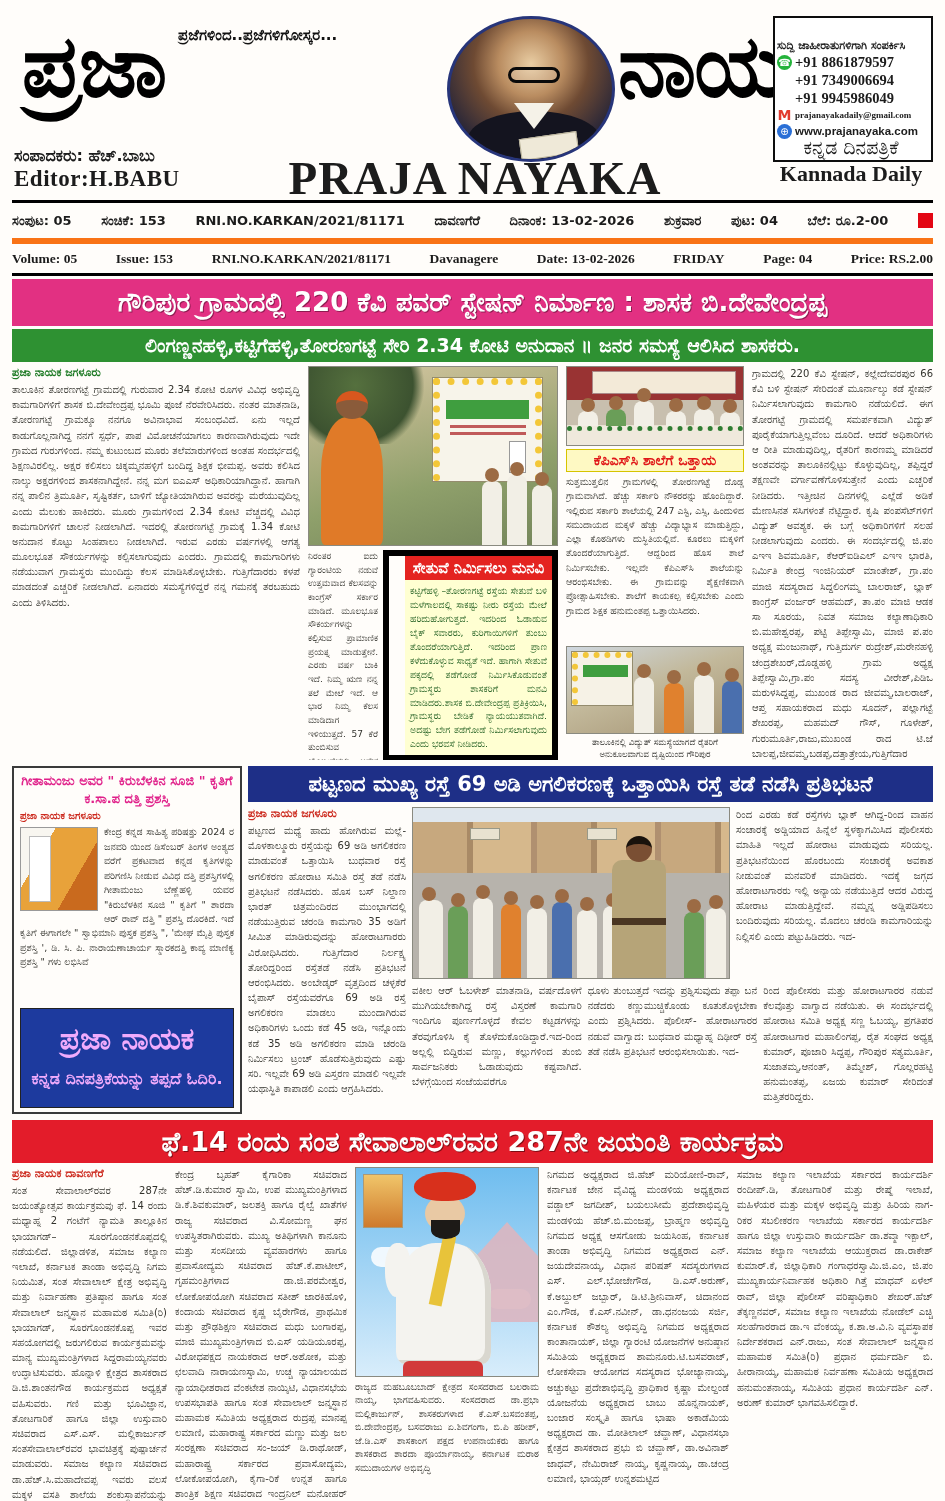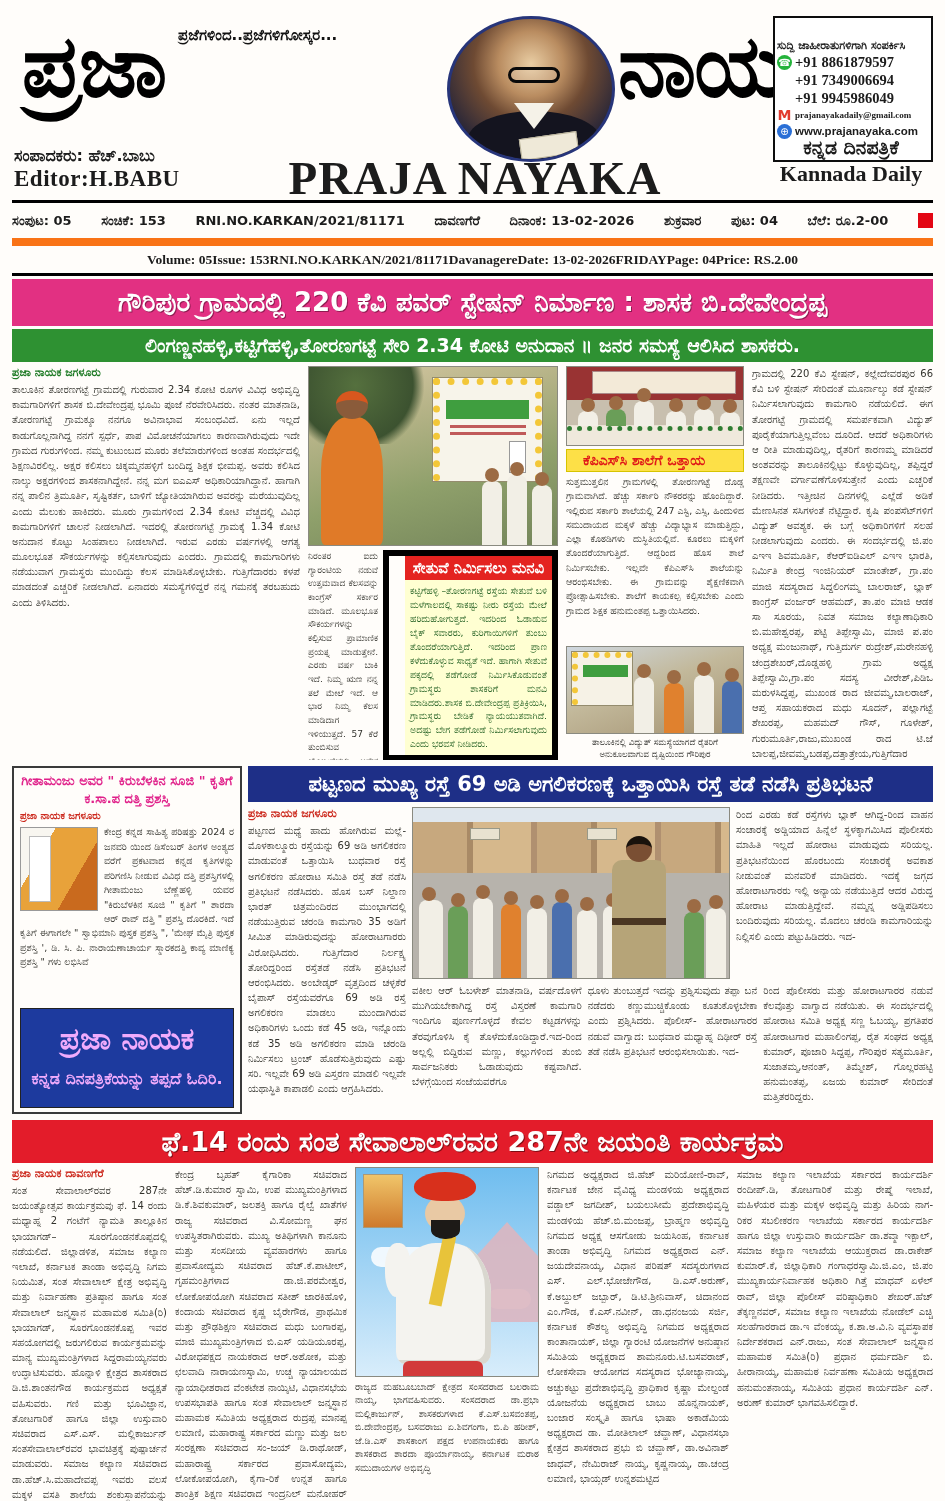--- a/index.html
+++ b/index.html
@@ -32,26 +32,26 @@
   .ic-gl { background:#2a6fd6; }
   .contact-email { font-family:"Liberation Serif", serif; font-weight:bold; font-size:9px; }
   .contact-web { font-family:Liberation Sans, sans-serif; font-weight:bold; font-size:11.5px; }
   .editor-block { position:absolute; left:14px; top:146px; line-height:1.2; }
   .editor-kn { font-size:16px; font-weight:bold; }
   .editor-en { font-family:"Liberation Serif", serif; font-size:23px; font-weight:bold; letter-spacing:0.5px; }
   .title-en-block { position:absolute; left:205px; top:130px; width:540px; text-align:center; }
   .title-en { font-family:"Liberation Serif", serif; font-size:47px; font-weight:bold; line-height:1.05; letter-spacing:1px;margin-top:24px; }
   .prno { font-family:"Liberation Serif", serif; font-size:14.5px; font-weight:bold; }
   .daily-block { position:absolute; right:10px; top:136px; width:168px; text-align:center; line-height:1.25; }
-  .daily-kn { font-size:19px; font-weight:bold; }
+  .daily-kn { font-size:19px; font-weight:normal; }
   .daily-en { font-family:Liberation Serif, serif; font-size:22px; font-weight:bold; }
   
   .infobar { margin:0 12px; border-top:3px solid #000; border-bottom:3px solid #000; }
   .infobar-row { display:flex; justify-content:space-between; align-items:center; height:35px; font-weight:bold; font-size:13px; white-space:nowrap; }
-  .infobar-row.en { border-top:8px solid #f97316; font-family:"Liberation Serif", serif; font-size:13.5px;justify-content:center; }
+  .infobar-row.en { border-top:6px solid #f97316; font-family:"Liberation Serif", serif; font-size:13.5px; }
   .red-mark { width:15px; height:15px; background:#e30613; flex:0 0 auto; }
   
   .band { margin:3px 12px 0; display:flex; align-items:center; justify-content:center; color:#fff; font-weight:bold; text-align:center; overflow:hidden; }
   .band-magenta { height:47px; font-size:26px; background:#e23082; text-shadow:1px 1px 0 #8d1b50; }
   .band-green { height:33px; font-size:19px; background:#2e9132; }
   .band-blue { height:36px; font-size:21px; background:#1e2f87; flex:0 0 auto; }
   .band-red { height:43px; font-size:27px; background:#e31c2a; text-shadow:1px 1px 0 #7e0d14; }
   
   .kn-body { font-size:10px; line-height:1.52; text-align:justify; color:#32322c; overflow:hidden; }
   .byline { font-weight:bold; font-size:11px; margin-bottom:3px; }
@@ -64,21 +64,21 @@
   .s1-c3 { width:178px; display:flex; flex-direction:column; }
   .s1-c4 { flex:1; display:flex; flex-direction:column; }
   .fill { flex:1; overflow:hidden; }
   .c2-bottom { display:flex; gap:5px; margin-top:4px; flex:1; overflow:hidden; }
   .c2-narrow { width:70px; font-size:9px; }
   .c2-right { flex:1; display:flex; flex-direction:column; overflow:hidden; }
   .manavi-box { border:6px solid #000000;padding-left:16px; }
   .manavi-head { background:#e42320; color:#fff; font-weight:bold; font-size:15px; text-align:center; padding:3px 0; }
   .manavi-body { background:#ffffd2; color:#1e5c1e; font-size:9.3px; line-height:1.5; padding:4px 5px; text-align:justify; }
   .manavi-after { margin-top:3px; flex:1; overflow:hidden; }
-  .kpsc-head { background:#fde047; color:#e01818; font-weight:bold; font-size:14px; padding:2px 16px; margin:3px 0; border:1px solid #d6c400; }
+  .kpsc-head { background:#fef9c3; color:#e01818; font-weight:bold; font-size:14px; text-align:center; padding:2px 8px; margin:3px 0; border:1px solid #d6c400; }
   .photo-caption { font-size:8.6px; line-height:1.4; text-align:center; color:#2c2c28; margin-top:2px; }
   
   .photo { position:relative; overflow:hidden; border:1px solid #8a8a80; background:#cfcabc; flex:0 0 auto; }
   .person { position:absolute; bottom:0; width:20px; height:52px; background:#f2efe6; border-radius:8px 8px 0 0; }
   .person::before { content:""; position:absolute; top:-13px; left:3px; width:14px; height:14px; border-radius:50%; background:#9c6b44; }
   .person.orange { background:#e0812e; }
   .person.blue { background:#4a6fae; }
   .person.green { background:#6a9e58; }
   .p-ceremony { height:180px; background:linear-gradient(165deg,#d8c9a5 0%,#b5b387 30%,#8fa06b 62%,#74855a 100%); }
   .p1-foliage { position:absolute; left:-6%; top:-12%; width:55%; height:55%; background:radial-gradient(circle at 45% 40%, #55703e 0%, #3c5230 60%, transparent 72%); }

